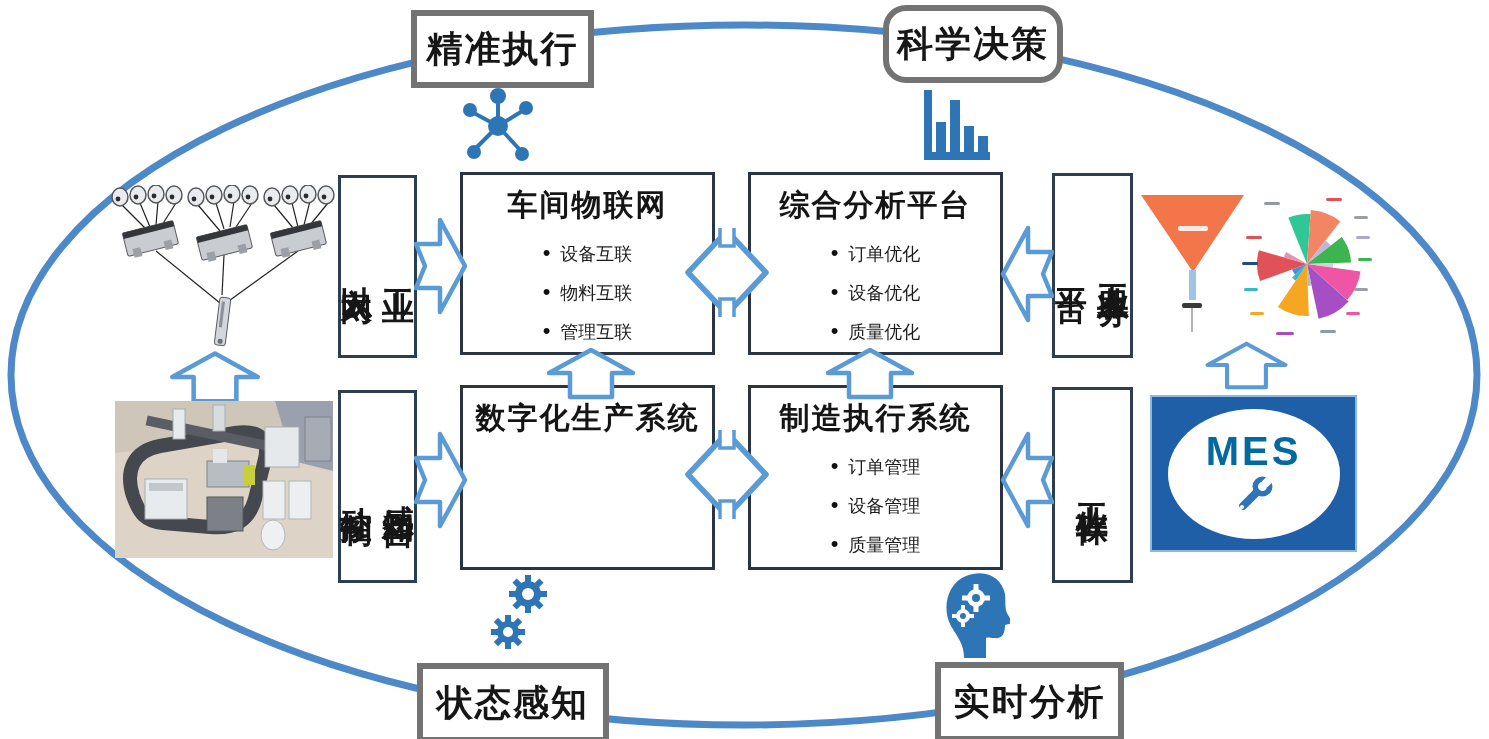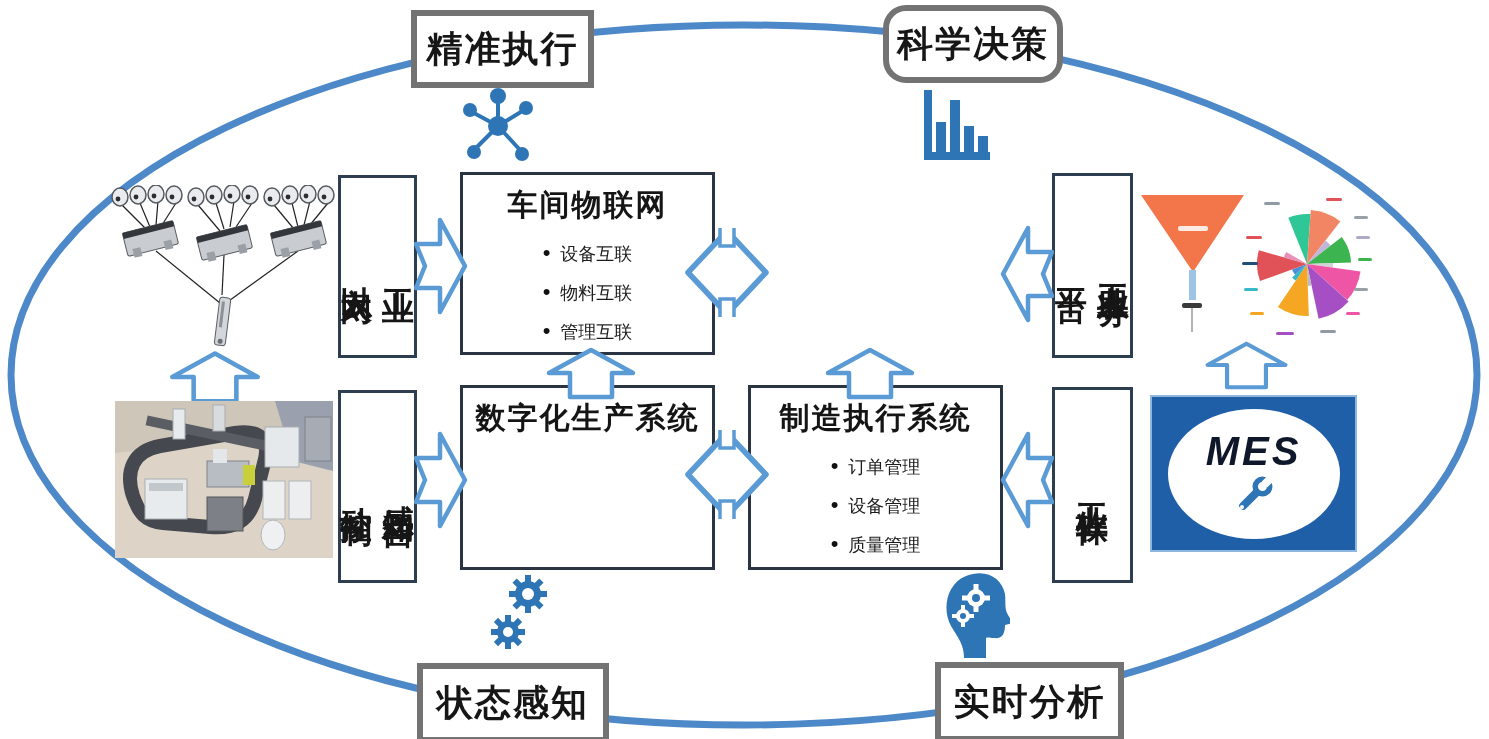--- a/index.html
+++ b/index.html
@@ -33,21 +33,21 @@
   .diamond path.d{fill:#ffffff;stroke:#5b9bd5;stroke-width:5.5;stroke-linejoin:round;}
   .diamond rect.n{fill:#ffffff;stroke:#5b9bd5;stroke-width:3.5;}
 
   .icon{position:absolute;z-index:4;}
 
   
   .mes{position:absolute;left:1150px;top:395px;width:203px;height:153px;background:#1f5fa8;
        border:2px solid #8fb6dd;z-index:3;display:flex;align-items:center;justify-content:center;}
   .mes-ellipse{width:172px;height:130px;background:#fff;border-radius:50%;
        display:flex;flex-direction:column;align-items:center;justify-content:center;}
-  .mes-text{font-size:40px;font-weight:bold;color:#0f172a;letter-spacing:3px;line-height:42px;font-style:italic;}
+  .mes-text{font-size:40px;font-weight:bold;color:#0369a1;letter-spacing:3px;line-height:42px;}
 </style>
 </head>
 <body>
 
 <div id="canvas">
 
   <svg class="abs" width="1489" height="739" style="left:0;top:0;z-index:0;">
     <ellipse cx="744" cy="375" rx="733" ry="350" fill="none" stroke="#4d89c8" stroke-width="7"></ellipse>
   </svg>
 
@@ -63,20 +63,28 @@
   <div class="corner-box" style="left:935px;top:662px;width:177px;height:68px;">
     <span>实时分析</span>
   </div>
 
   <div class="main-box" style="left:460px;top:172px;width:255px;height:183px;">
     <div class="title">车间物联网</div>
     <ul>
       <li>设备互联</li>
       <li>物料互联</li>
       <li>管理互联</li>
+    </ul>
+  </div>
+  <div class="main-box" style="left:748px;top:172px;width:255px;height:183px;">
+    <div class="title">综合分析平台</div>
+    <ul>
+      <li>订单优化</li>
+      <li>设备优化</li>
+      <li>质量优化</li>
     </ul>
   </div>
   <div class="main-box" style="left:460px;top:385px;width:255px;height:185px;">
     <div class="title">数字化生产系统</div>
   </div>
   <div class="main-box" style="left:748px;top:385px;width:255px;height:185px;">
     <div class="title">制造执行系统</div>
     <ul>
       <li>订单管理</li>
       <li>设备管理</li>

